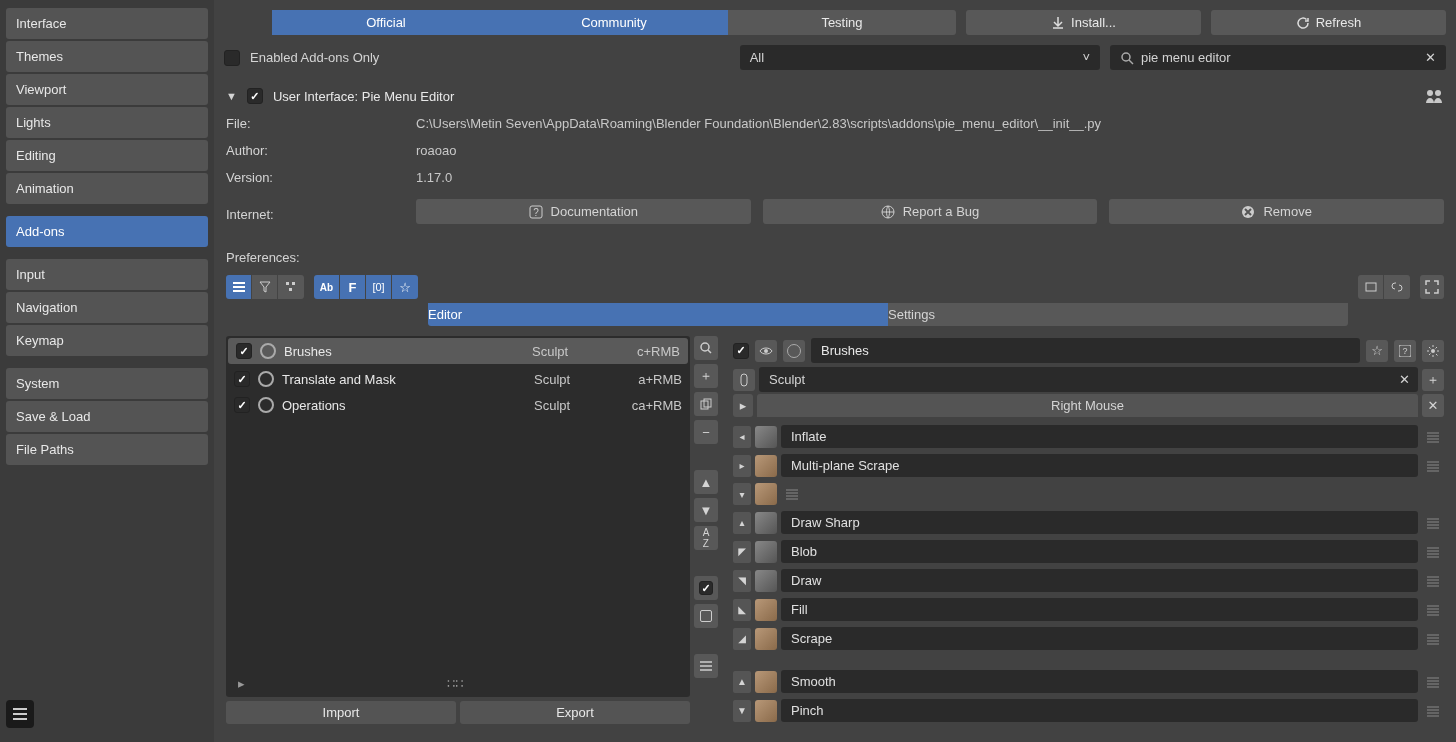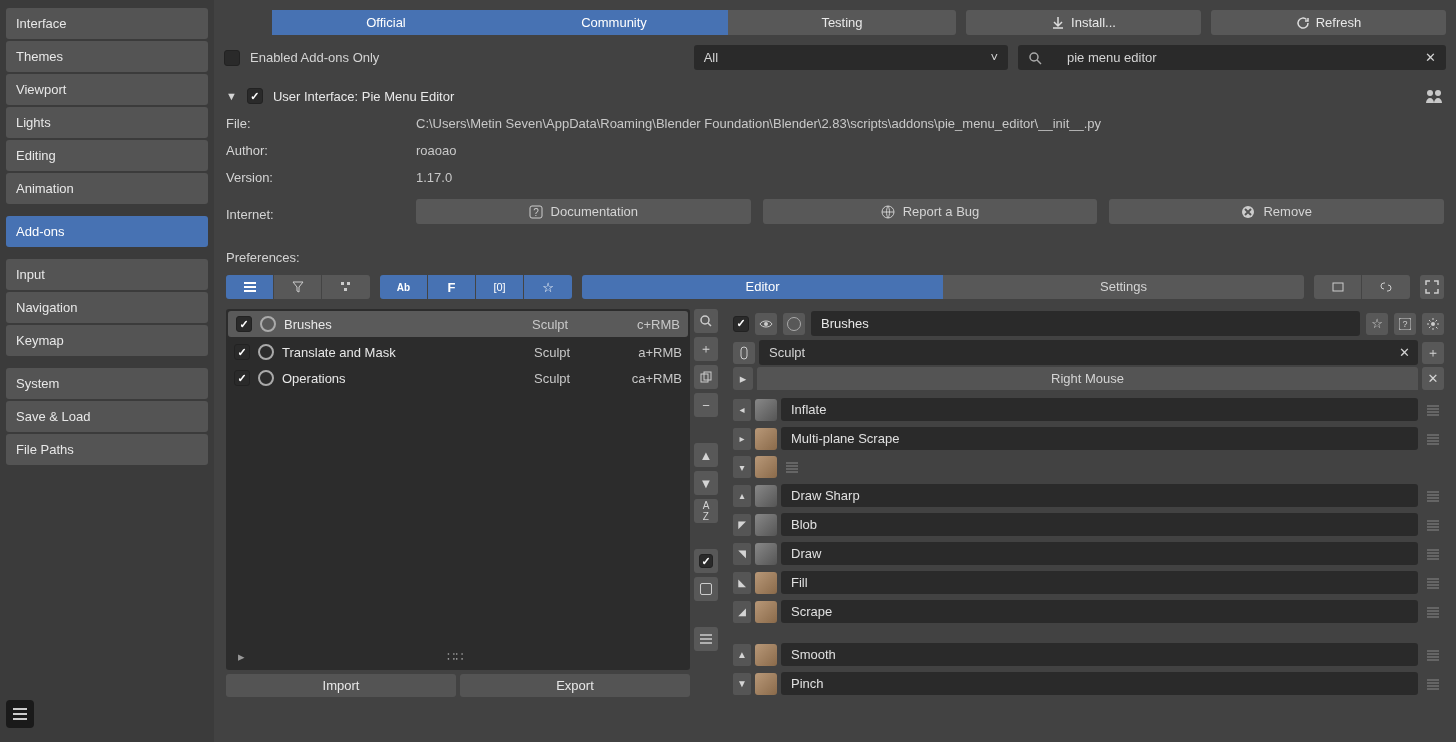--- a/index.html
+++ b/index.html
@@ -15,39 +15,39 @@
 .tabgroup { display: flex; flex: 1; border-radius: 3px; overflow: hidden; padding-left: 48px; }
 .tab { flex: 1; text-align: center; padding: 5px 0; background: #585858; color: #e8e8e8; cursor: pointer; }
 .tab.active { background: #4772b3; color: #fff; }
 .btn { background: #585858; color: #e8e8e8; padding: 5px 8px; border-radius: 3px; display: flex; align-items: center; justify-content: center; gap: 6px; cursor: pointer; }
 .install-btn { width: 235px; }
 .refresh-btn { width: 235px; }
 .filterrow { display: flex; align-items: center; gap: 10px; padding: 4px 10px 10px 10px; }
 .check { width: 16px; height: 16px; border-radius: 3px; background: #2a2a2a; border: 1px solid #222; display: inline-flex; align-items: center; justify-content: center; flex-shrink: 0; }
 .check.on::after { content: "✓"; color: #fff; font-size: 11px; font-weight: bold; }
 .dropdown { background: #2a2a2a; color: #d4d4d4; padding: 5px 10px; border-radius: 3px; flex: 1; display: flex; align-items: center; justify-content: space-between; cursor: pointer; }
-.searchbox { background: #2a2a2a; color: #d4d4d4; padding: 5px 10px; border-radius: 3px; width: 428px; display: flex; align-items: center; gap: 25px; }
+.searchbox { background: #2a2a2a; color: #d4d4d4; padding: 5px 10px; border-radius: 3px; width: 336px; display: flex; align-items: center; gap: 7px; }
 .searchbox input { background: transparent; border: none; color: #d4d4d4; outline: none; flex: 1; font-size: 13px; }
 .addon-body { padding: 0 12px; display: flex; flex-direction: column; gap: 4px; }
 .addon-header { display: flex; align-items: center; gap: 10px; padding: 8px 0 4px 0; }
 .tri { color: #d4d4d4; font-size: 11px; cursor: pointer; }
 .info-row { display: flex; padding: 4px 0; }
 .info-label { width: 190px; color: #d4d4d4; }
 .info-value { color: #c8c8c8; }
 .link-row { display: flex; gap: 12px; padding: 2px 0 8px 0; }
 .link-btn { flex: 1; background: #585858; padding: 5px 0; border-radius: 3px; display: flex; align-items: center; justify-content: center; gap: 8px; cursor: pointer; }
 .prefs-label { padding: 10px 0 6px 0; }
 .editor-top { display: flex; gap: 10px; align-items: stretch; padding: 0 0 6px 0; }
 .icon-strip { display: flex; gap: 0; }
-.icon-strip .ibtn { width: 48px; height: 24px; background: #585858; display: flex; align-items: center; justify-content: center; cursor: pointer; border-right: 1px solid #444; }
+.icon-strip .ibtn { width: 26px; height: 24px; background: #585858; display: flex; align-items: center; justify-content: center; cursor: pointer; border-right: 1px solid #444; }
 .icon-strip .ibtn:first-child { border-radius: 3px 0 0 3px; }
 .icon-strip .ibtn:last-child { border-radius: 0 3px 3px 0; border-right: none; }
 .icon-strip .ibtn.active { background: #4772b3; }
 .tab2group { display: flex; flex: 1; border-radius: 3px; overflow: hidden; }
-.tab2 { flex: 1; text-align: center; padding: 4px 8px; background: #585858; cursor: pointer; }
+.tab2 { flex: 1; padding: 4px 0; background: #585858; cursor: pointer; margin-top: 28px; }
 .tab2.active { background: #4772b3; color: #fff; }
 .lower { display: flex; gap: 15px; align-items: stretch; }
 .leftcol { width: 492px; display: flex; gap: 4px; flex-direction: row; }
 .list-wrap { flex: 1; display: flex; flex-direction: column; }
 .list-box { background: #2c2c2c; border-radius: 3px; flex: 1; padding: 0; display: flex; flex-direction: column; }
 .list-row { display: flex; align-items: center; padding: 5px 8px; gap: 8px; cursor: pointer; }
 .list-row.sel { background: #5a5a5a; border-radius: 3px; margin: 2px; }
 .ring { width: 16px; height: 16px; border: 2px solid #aaa; border-radius: 50%; flex-shrink: 0; }
 .lname { flex: 1; color: #e8e8e8; }
 .lmode { width: 70px; color: #c8c8c8; text-align: left; }

